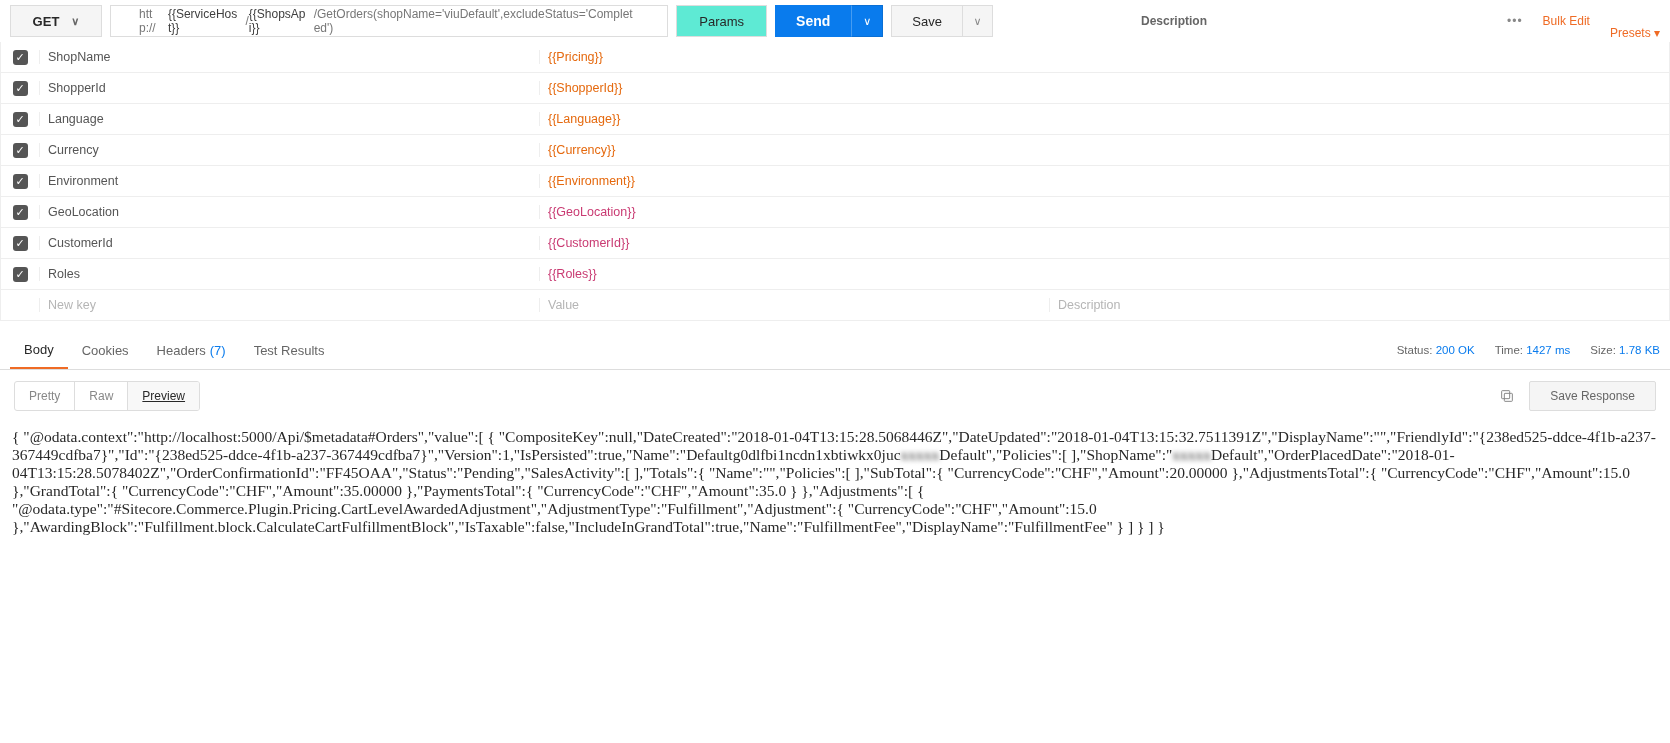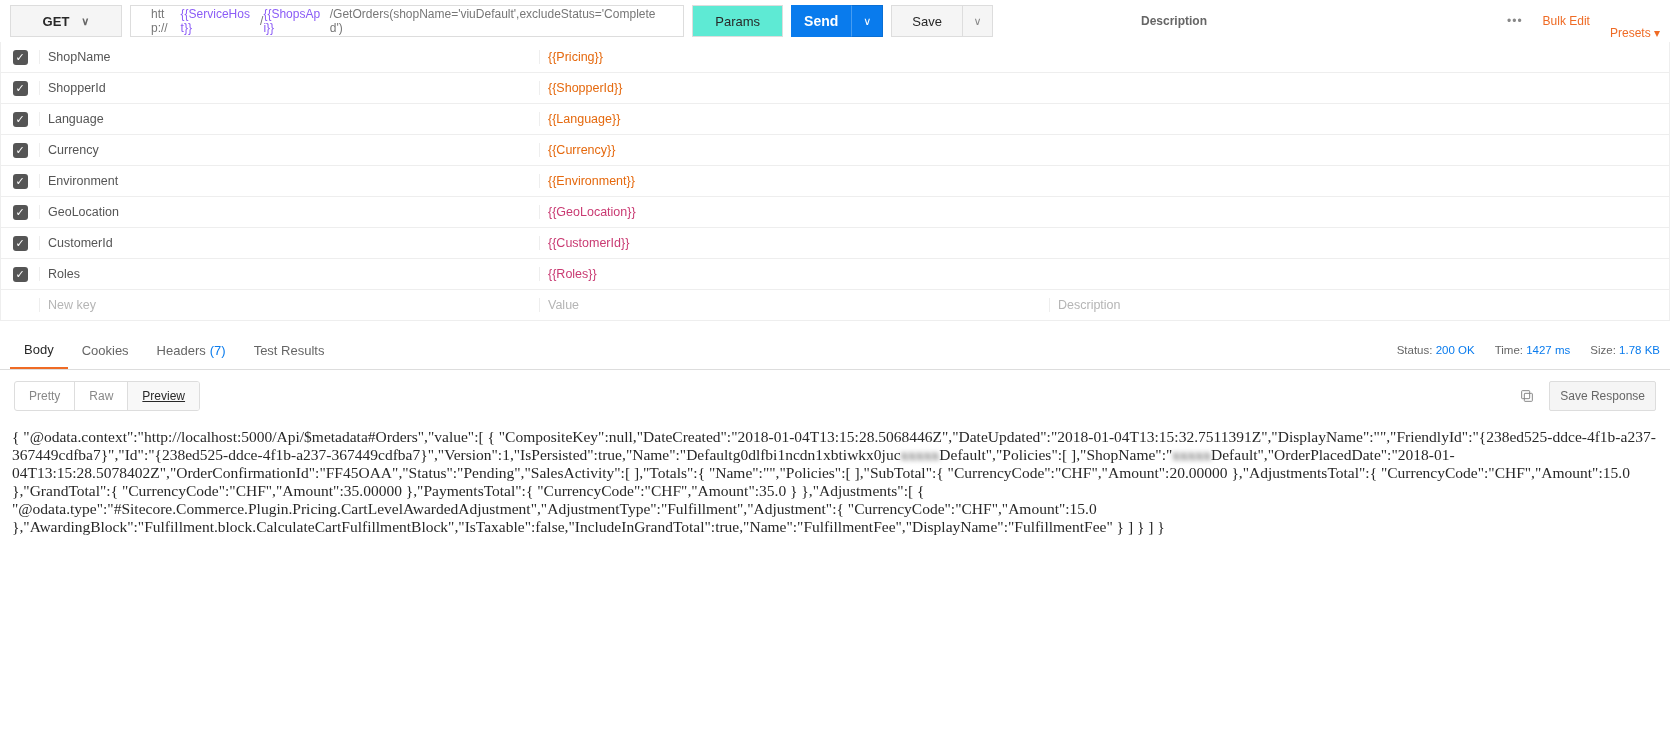--- a/index.html
+++ b/index.html
@@ -1,25 +1,25 @@
 <!DOCTYPE html>
 <html><head>
 <meta charset="utf-8">
 <style>
 * { box-sizing: border-box; margin: 0; padding: 0; }
 body { font-family: -apple-system, BlinkMacSystemFont, "Segoe UI", Arial, sans-serif; font-size: 12px; color: #282828; background: #fff; width: 1670px; }
 .request-bar { display: flex; align-items: stretch; padding: 5px 10px; gap: 8px; height: 42px; }
-.method-select { width: 112px; background: #f5f5f5; border: 1px solid #ddd; display: flex; align-items: center; justify-content: center; gap: 12px; font-weight: 600; cursor: pointer; font-size: 13px; }
+.method-select { width: 92px; background: #f5f5f5; border: 1px solid #ddd; display: flex; align-items: center; justify-content: center; gap: 12px; font-weight: 600; cursor: pointer; font-size: 13px; }
 .method-select .chev { font-size: 11px; color: #666; }
-.url-input-wrap { flex: 1; border: 1px solid #ddd; padding: 2px 20px; font-size: 12px; display: flex; align-items: center; white-space: normal; word-break: break-all; line-height: 14px; }
-.url-var { color: #8b5cf6; }
+.url-input-wrap { flex: 1; border: 1px solid #ddd; padding: 2px 28px; font-size: 12px; display: flex; align-items: center; white-space: normal; word-break: break-all; line-height: 14px; }
+.url-var { color: #404040; }
 .url-txt { color: #777; }
 .btn { border: 1px solid #ddd; background: #5eead4; padding: 0 22px; display: flex; align-items: center; cursor: pointer; font-size: 13px; }
 .btn-send-wrap { display: flex; }
-.btn-send { background: #097bed; color: #fff; border: 1px solid #097bed; padding: 0 12px; font-weight: 600; display: flex; align-items: center; cursor: pointer; font-size: 14px; }
+.btn-send { background: #097bed; color: #fff; border: 1px solid #097bed; padding: 0 20px; font-weight: 600; display: flex; align-items: center; cursor: pointer; font-size: 14px; }
 .btn-send-drop { background: #097bed; color: #fff; border: 1px solid #0a6fd4; border-left-color: rgba(255,255,255,0.25); width: 32px; display: flex; align-items: center; justify-content: center; cursor: pointer; font-size: 11px; }
 .btn-save-wrap { display: flex; border-radius: 16px; }
 .btn-save { background: #f5f5f5; border: 1px solid #ddd; padding: 0 20px; display: flex; align-items: center; cursor: pointer; font-size: 13px; }
 .btn-save-drop { background: #f5f5f5; border: 1px solid #ddd; border-left: none; width: 30px; display: flex; align-items: center; justify-content: center; cursor: pointer; color: #888; font-size: 11px; }
 .top-right { margin-left: 140px; display: flex; align-items: center; gap: 20px; font-size: 12px; }
 .top-right .desc-label { color: #666; font-weight: 600; }
 .top-right .dots { color: #888; letter-spacing: 1px; cursor: pointer; margin-left: auto; }
 .top-right .bulk { color: #ef6b25; cursor: pointer; }
 .top-right .presets { color: #ef6b25; cursor: pointer; margin-top: 24px; }
 
@@ -43,21 +43,21 @@
 .response-meta .val { color: #097bed; }
 
 .view-bar { display: flex; align-items: center; padding: 10px 14px; height: 52px; }
 .view-opts { display: flex; border: 1px solid #ddd; border-radius: 3px; overflow: hidden; }
 .vopt { padding: 7px 14px; cursor: pointer; font-size: 12px; color: #888; border-right: 1px solid #ddd; }
 .vopt:last-child { border-right: none; text-decoration: underline; }
 .vopt.active { color: #282828; background: #f8f8f8; }
 .view-right { margin-left: auto; display: flex; align-items: center; gap: 14px; }
 .copy-icon { width: 16px; height: 16px; cursor: pointer; position: relative; }
 .copy-icon svg { width: 16px; height: 16px; stroke: #888; fill: none; stroke-width: 1.5; }
-.save-resp { padding: 7px 10px; border: 1px solid #ddd; background: #f5f5f5; cursor: pointer; font-size: 12px; color: #666; border-radius: 2px; }
+.save-resp { padding: 7px 20px; border: 1px solid #ddd; background: #f5f5f5; cursor: pointer; font-size: 12px; color: #666; border-radius: 2px; }
 
 .json-preview { padding: 6px 12px; font-family: "Times New Roman", Times, serif; font-size: 15.5px; line-height: 18px; white-space: normal; word-break: break-word; }
 .blur { filter: blur(2.5px); display: inline-block; }
 </style>
 </head>
 <body>
 
 <div class="request-bar">
   <div class="method-select">
     <span>GET</span>

